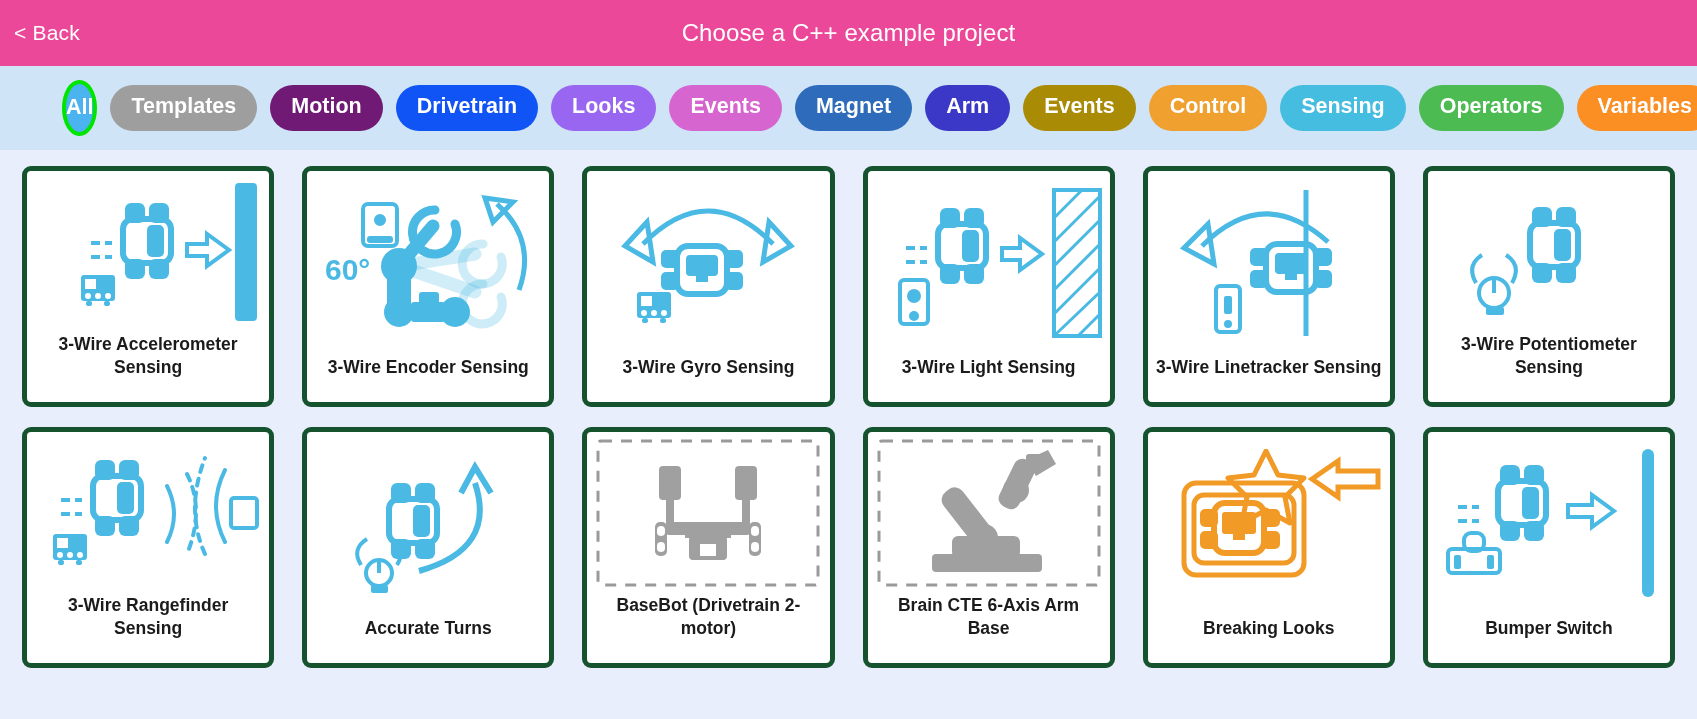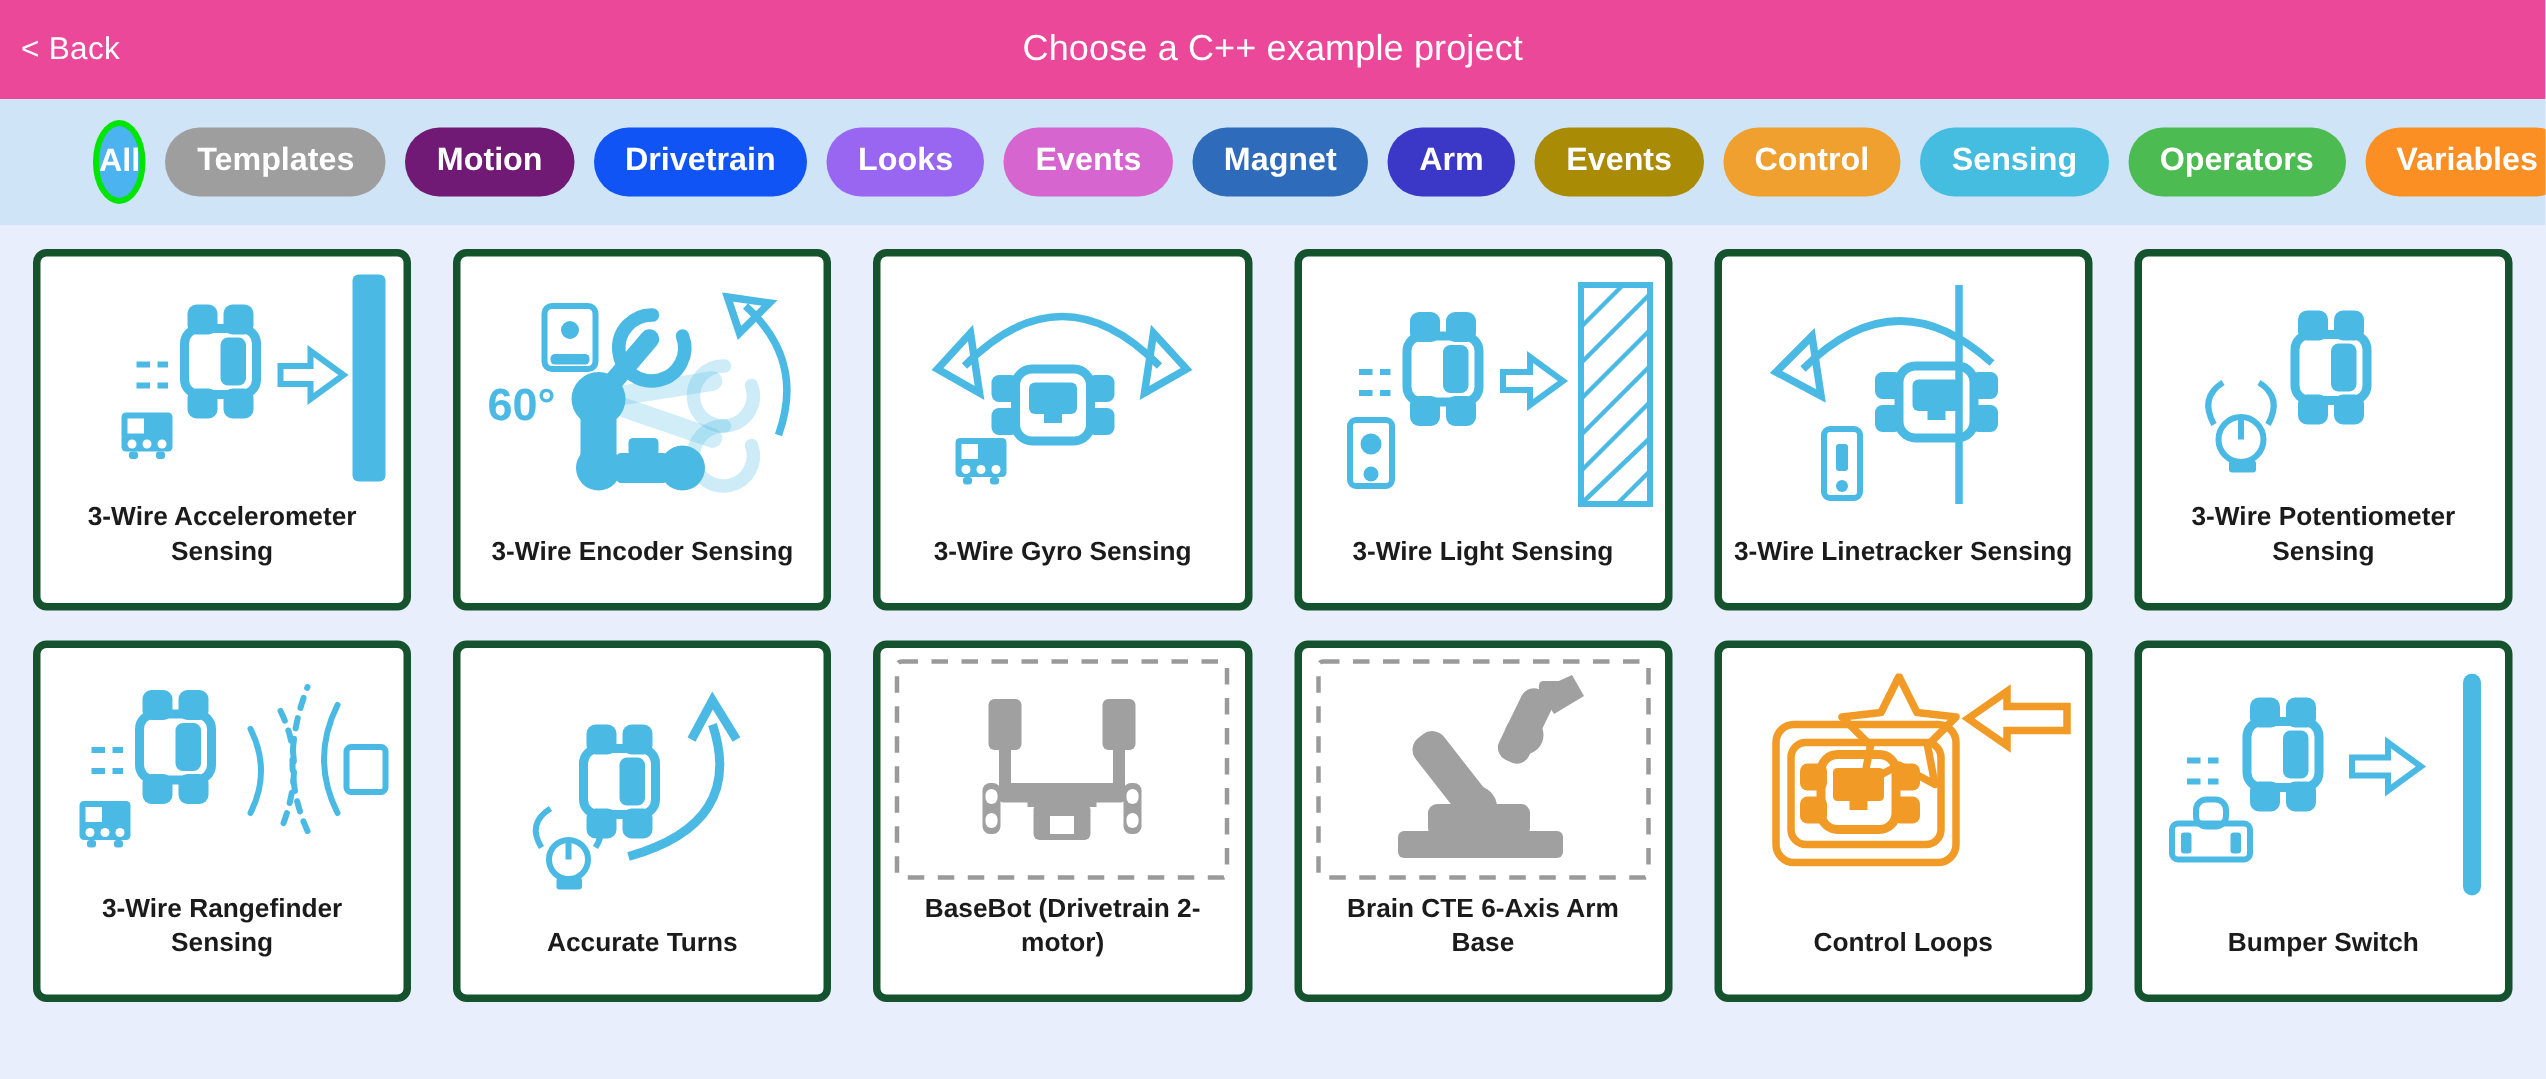--- a/index.html
+++ b/index.html
@@ -447,21 +447,21 @@
             <rect x="-14" y="6" width="18" height="18" rx="5"></rect>
             <rect x="-14" y="28" width="18" height="18" rx="5"></rect>
             <rect x="48" y="6" width="18" height="18" rx="5"></rect>
             <rect x="48" y="28" width="18" height="18" rx="5"></rect>
             <rect x="0" y="0" width="50" height="50" rx="11" fill="none" stroke="#f29a26" stroke-width="6"></rect>
             <rect x="8" y="9" width="34" height="22" rx="3"></rect>
             <rect x="19" y="31" width="12" height="6"></rect>
           </g>
         </svg>
       </div>
-      <div class="card-title">Control Loops</div>
+      <div class="card-title">Breaking Looks</div>
     </div>
     <div class="project-card">
       <div class="card-art">
         <svg width="226" height="150" viewBox="0 0 226 150">
           <g stroke="#4ab9e4" stroke-width="4" stroke-linecap="butt">
             <line x1="22" y1="58" x2="31" y2="58"></line>
             <line x1="36" y1="58" x2="43" y2="58"></line>
             <line x1="22" y1="72" x2="31" y2="72"></line>
             <line x1="36" y1="72" x2="43" y2="72"></line>
           </g>

